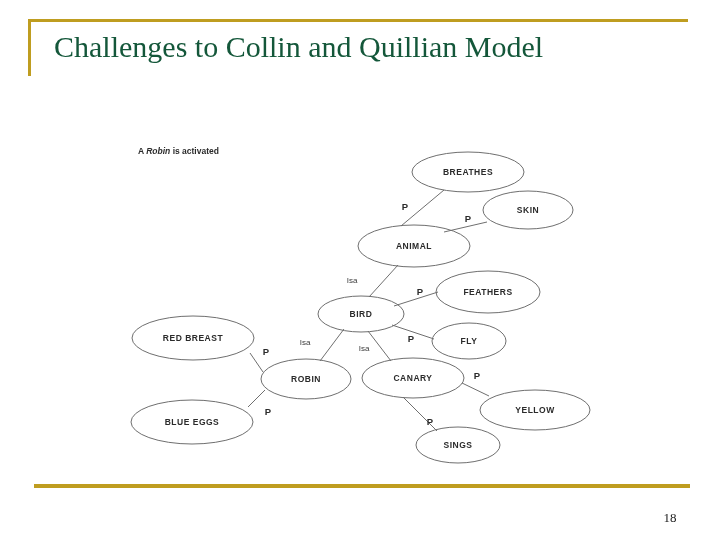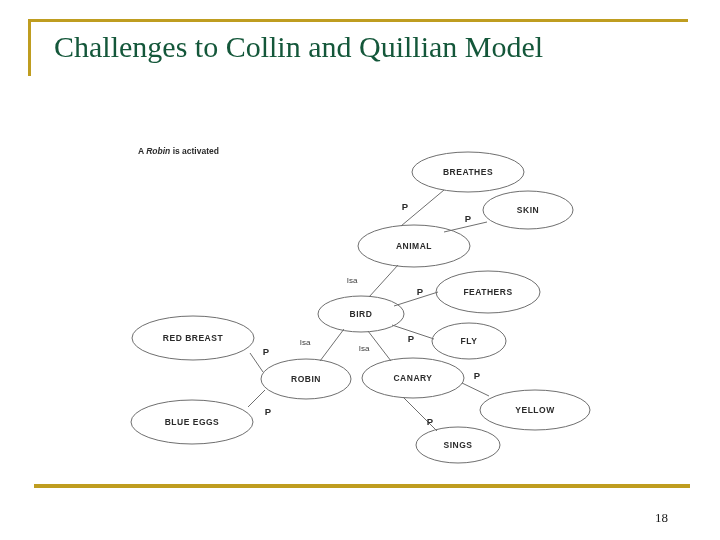--- a/index.html
+++ b/index.html
@@ -54,21 +54,21 @@
     top: 484px;
     width: 656px;
     height: 4px;
     background: #BF9D20;
   }
   #page-number {
     position: absolute;
     left: 655px;
     top: 510px;
     width: 30px;
-    text-align: left;
+    text-align: center;
     font-family: "Liberation Serif", "DejaVu Serif", serif;
     font-size: 13px;
     color: #1a1a1a;
   }
 
   
   #diagram-wrap {
     position: absolute;
     left: 0;
     top: 0;

